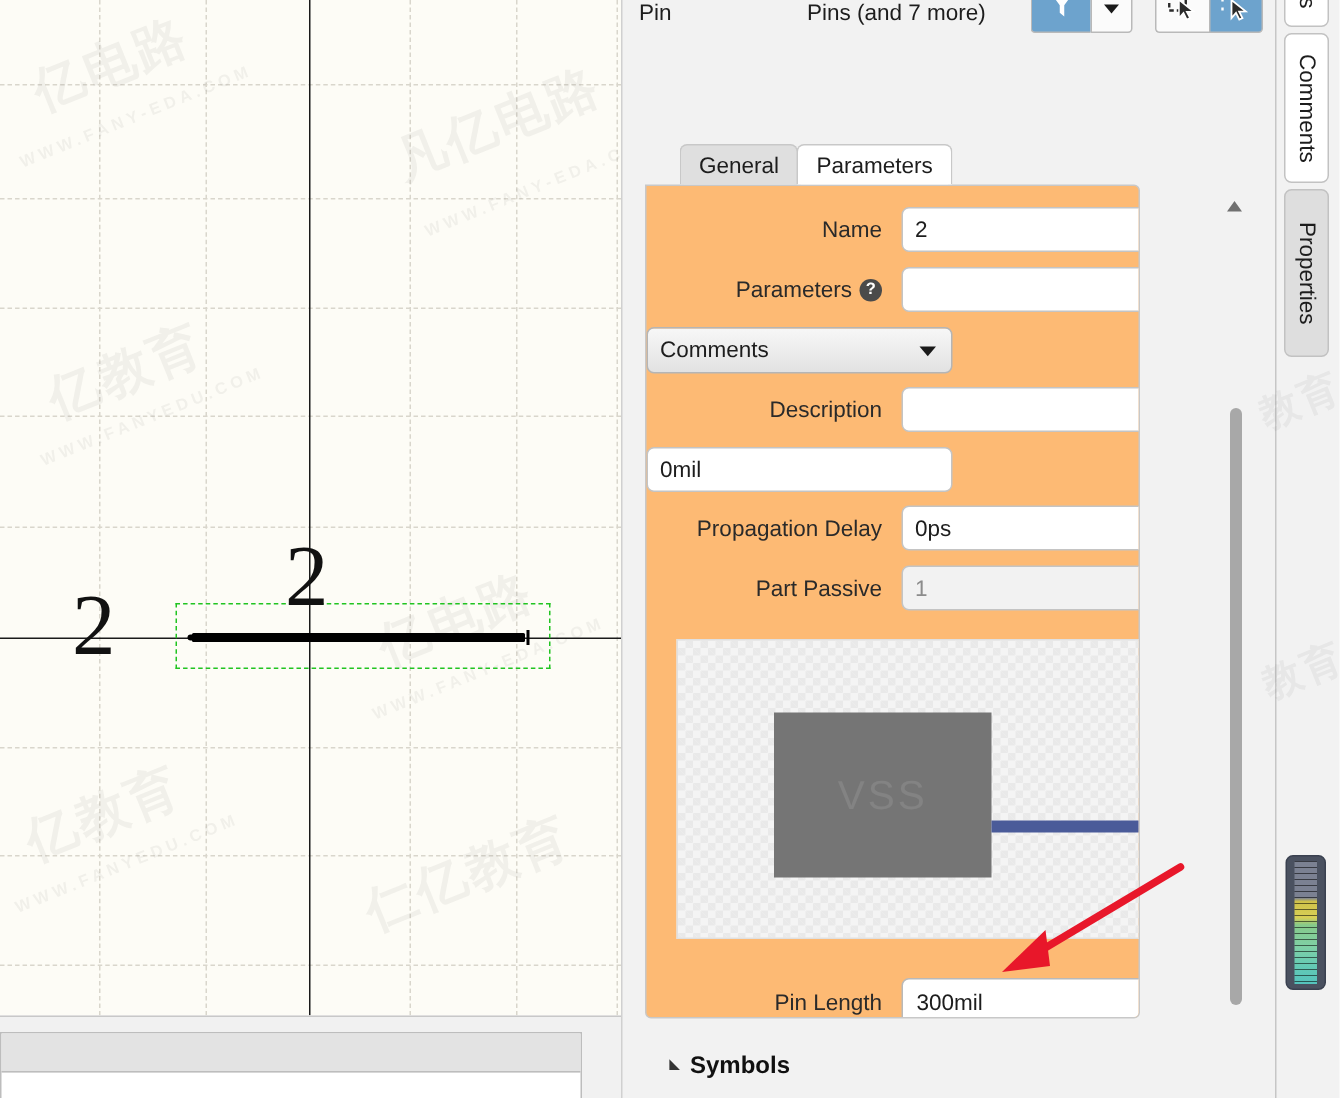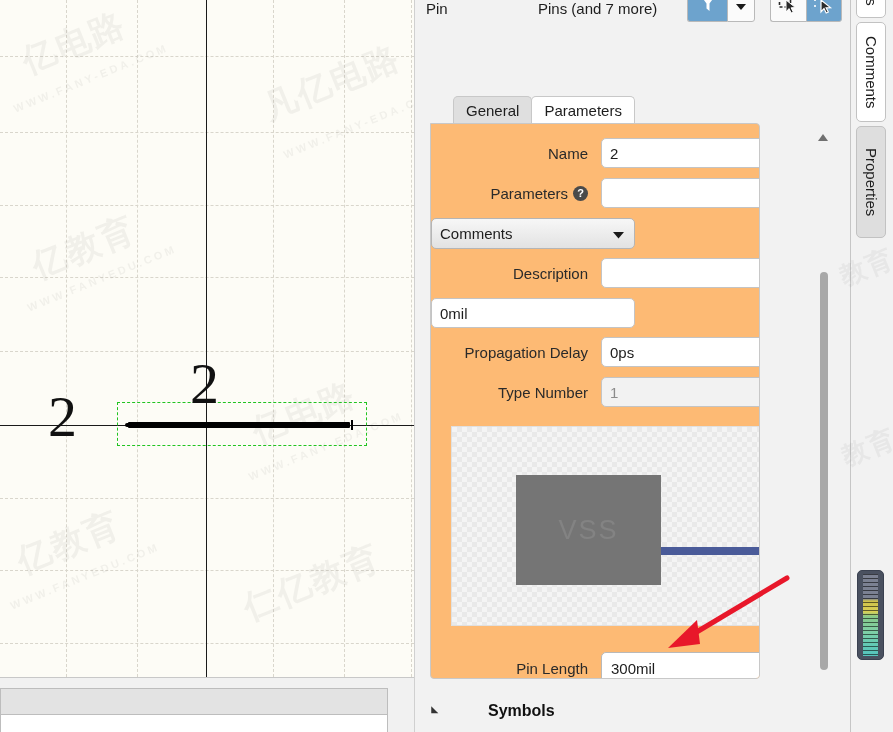--- a/index.html
+++ b/index.html
@@ -400,22 +400,22 @@
     display: flex; align-items: center; justify-content: center;
   }
   #color-swatch {
     width: 20px; height: 20px;
     background: #000;
   }
 
   
   #symbols-section {
     position: absolute;
-    left: 13px; top: 702px;
-    display: flex; align-items: center; gap: 43px;
+    left: 28px; top: 702px;
+    display: flex; align-items: center;
   }
   #symbols-caret {
     width: 0; height: 0;
     border-top: 5px solid #333;
     border-left: 5px solid transparent;
     border-right: 5px solid transparent;
     margin-right: 7px;
     transform: rotate(45deg);
   }
   #symbols-label {
@@ -649,21 +649,21 @@
       <div class="frow" style="top:172px">
         <div class="finput" style="width:204px">0mil</div>
       </div>
 
       <div class="frow" style="top:211px">
         <div class="flabel">Propagation Delay</div>
         <div class="finput" style="width:204px">0ps</div>
       </div>
 
       <div class="frow" style="top:251px">
-        <div class="flabel">Type Number</div>
+        <div class="flabel">Part Passive</div>
         <div class="finput disabled" style="width:204px;position:relative;">
           <span>1</span>
           <span class="spinner-arrows">
             <svg width="13" height="8" viewBox="0 0 13 8">
               <path d="M1.5 6.5 L6.5 1.5 L11.5 6.5" fill="none" stroke="#6b6b6b" stroke-width="1.5"></path>
             </svg>
             <svg width="13" height="8" viewBox="0 0 13 8">
               <path d="M1.5 1.5 L6.5 6.5 L11.5 1.5" fill="none" stroke="#6b6b6b" stroke-width="1.5"></path>
             </svg>
           </span>

